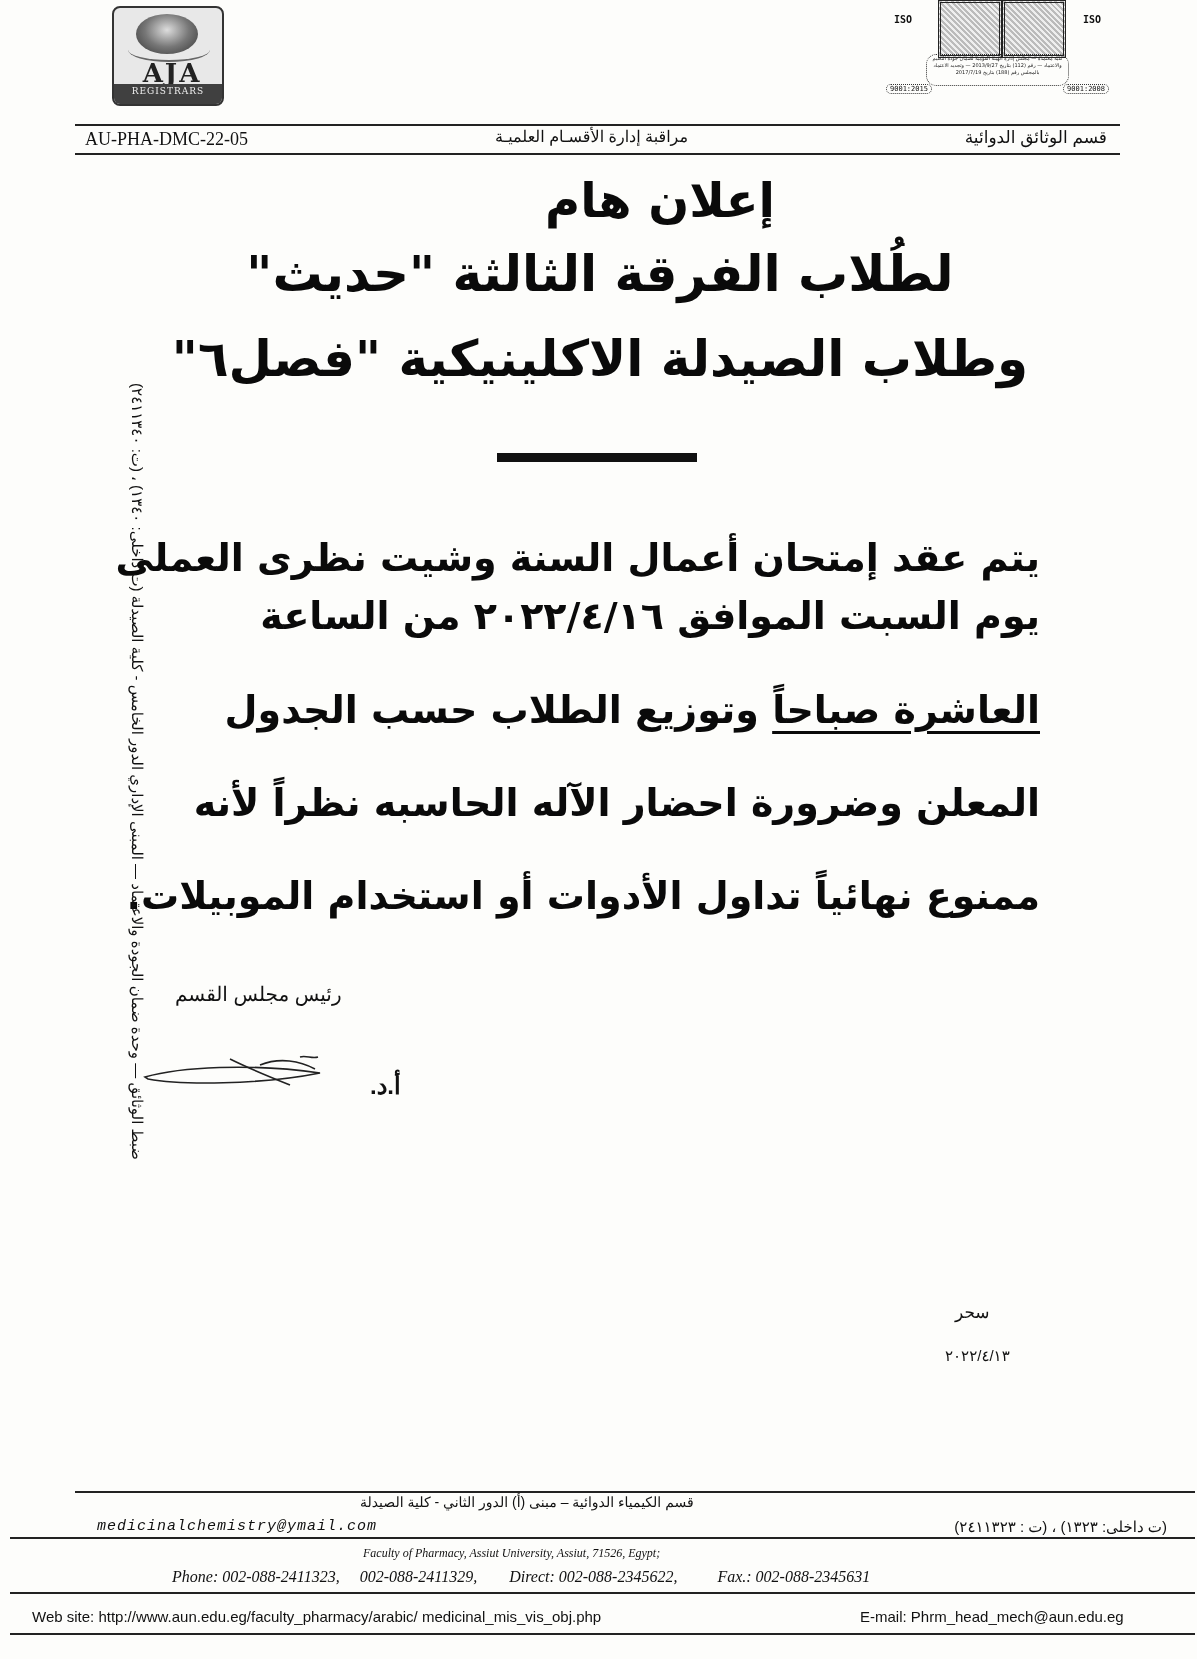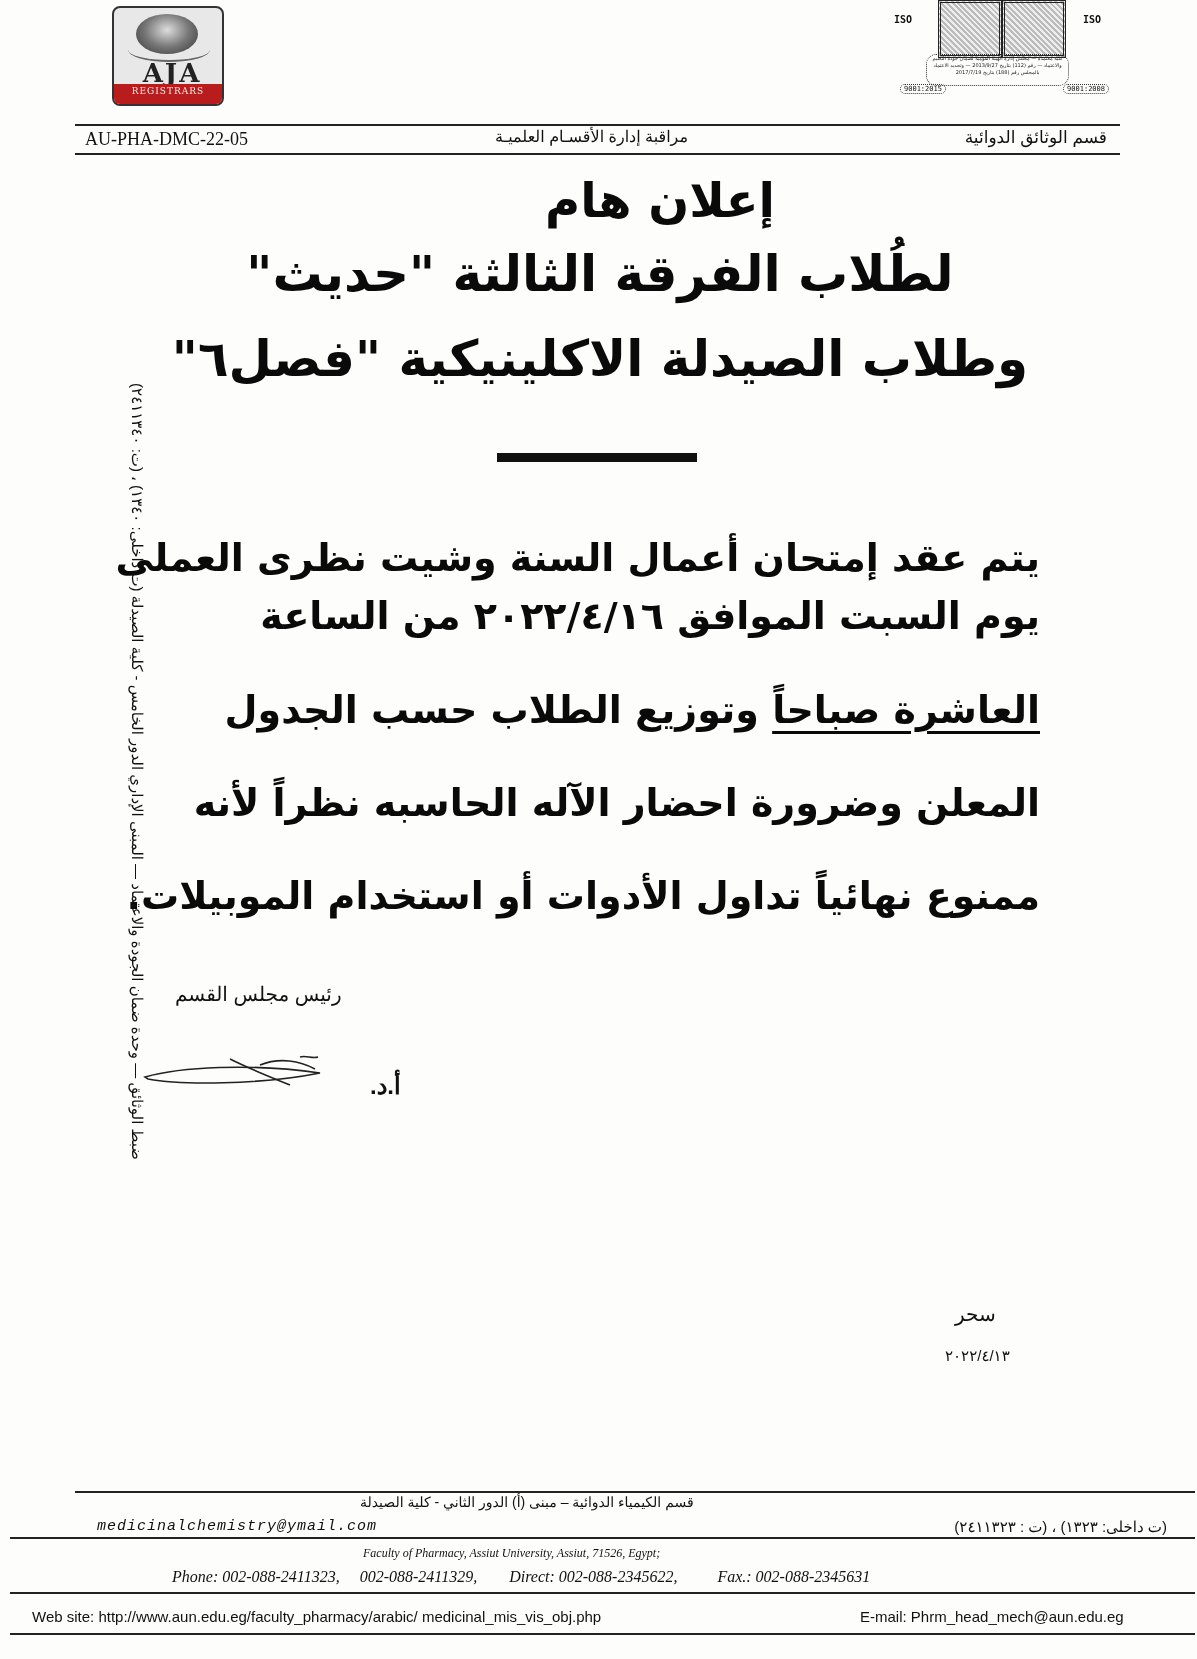--- a/index.html
+++ b/index.html
@@ -10,33 +10,33 @@
   }
   .abs { position:absolute; }
   .rtl { direction:rtl; unicode-bidi:embed; }
 
   
   #aja-logo { left:112px; top:6px; width:108px; height:96px; border:2px solid #333; border-radius:8px; background:#e8e8e8; overflow:hidden; }
   #aja-logo .globe { position:absolute; left:22px; top:6px; width:62px; height:40px; border-radius:50%;
      background:radial-gradient(ellipse at 50% 40%, #ddd 0%, #777 50%, #333 100%); }
   #aja-logo .swoosh { position:absolute; left:14px; top:30px; width:82px; height:22px; border-bottom:2px solid #666; border-radius:0 0 50% 50%; }
   #aja-logo .letters { position:absolute; left:8px; right:0; top:50px; text-align:center; font-family:"DejaVu Serif", serif; font-size:26px; font-weight:bold; color:#222; letter-spacing:2px; }
-  #aja-logo .band { position:absolute; left:0; right:0; bottom:0; height:20px; background:#b91c1c; color:#eee; font-family:"DejaVu Serif", serif; font-size:9px; text-align:center; line-height:14px; letter-spacing:1px; }
+  #aja-logo .band { position:absolute; left:0; right:0; bottom:0; height:20px; background:#404040; color:#eee; font-family:"DejaVu Serif", serif; font-size:9px; text-align:center; line-height:14px; letter-spacing:1px; }
 
   
   #iso-seal { left:880px; top:0px; width:235px; height:96px; }
   #iso-seal .frame { position:absolute; top:0; width:58px; height:52px; border:3px double #222; background:repeating-linear-gradient(45deg,#bbb 0 2px,#eee 2px 4px); }
   #iso-seal .frame.left { left:58px; }
   #iso-seal .frame.right { left:122px; }
   #iso-seal .iso-tag { position:absolute; top:14px; font-family:"DejaVu Sans Mono", monospace; font-size:10px; font-weight:bold; }
   #iso-seal .iso-tag.l { left:14px; }
   #iso-seal .iso-tag.r { right:14px; }
   #iso-seal .caption { position:absolute; left:46px; right:46px; top:54px; height:30px; border:1px dotted #333; border-radius:10px; font-size:5px; line-height:7px; text-align:center; color:#222; overflow:hidden; }
   #iso-seal .std { position:absolute; top:84px; font-size:7px; font-family:"DejaVu Sans Mono", monospace; border:1px dotted #333; border-radius:6px; padding:0 3px; }
-  #iso-seal .std.l { left:20px; }
+  #iso-seal .std.l { left:6px; }
   #iso-seal .std.r { right:6px; }
 
   
   .hline { position:absolute; left:75px; width:1045px; border-top:2px solid #222; }
   #header-code { left:85px; top:129px; font-family:"Liberation Serif", serif; font-size:18px;text-align:center; }
   #header-center { left:495px; top:127px; font-family:"Liberation Sans", sans-serif; font-size:16px;text-align:center; }
   #header-dept { right:90px; top:127px; font-family:"Liberation Sans", sans-serif; font-size:17px; }
 
   
   .title { position:absolute; left:150px; width:900px; text-align:center; font-family:"DejaVu Sans", sans-serif; font-weight:bold; color:#0a0a0a; }
@@ -54,21 +54,21 @@
   .u { text-decoration:underline; text-decoration-thickness:3px; text-underline-offset:8px; }
 
   
   #sig-title { left:175px; top:982px; font-family:"Liberation Sans", sans-serif; font-size:20px; }
   #sig-mark { left:140px; top:1055px; width:190px; height:36px; }
   #sig-prefix { left:370px; top:1072px; font-size:24px; font-weight:bold; font-family:"Liberation Sans", sans-serif; }
 
   
   #side-text { left:114px; top:330px; width:830px; transform-origin:0 0; transform:rotate(90deg) translateY(-32px); font-family:"Liberation Sans", sans-serif; font-size:15px; white-space:nowrap; direction:rtl; }
 
-  #writer { left:955px; top:1302px; font-family:"Liberation Sans", sans-serif; font-size:20px; }
+  #writer { left:955px; top:1302px; font-family:"Liberation Sans", sans-serif; font-size:17px; }
   #date { left:945px; top:1347px; font-family:"Liberation Sans", sans-serif; font-size:15px; letter-spacing:1px; }
 
   
   .fline { position:absolute; left:10px; width:1185px; border-top:2px solid #222; }
   #footer-ar-1 { left:360px; top:1494px; font-family:"Liberation Sans", sans-serif; font-size:14px; }
   #footer-email-ar { left:97px; top:1518px; font-family:"Liberation Mono", monospace; font-style:italic; font-size:15px; letter-spacing:1px; }
   #footer-tel-ar { right:30px; top:1518px; font-family:"Liberation Sans", sans-serif; font-size:15px; }
   #footer-address { left:363px; top:1546px; font-family:"Liberation Serif", serif; font-style:italic; font-size:12px; }
   #footer-phones { left:172px; top:1568px; font-family:"Liberation Serif", serif; font-style:italic; font-size:16px; white-space:pre; }
   #footer-web { left:32px; top:1608px; font-family:"Liberation Sans", sans-serif; font-size:15px; }

